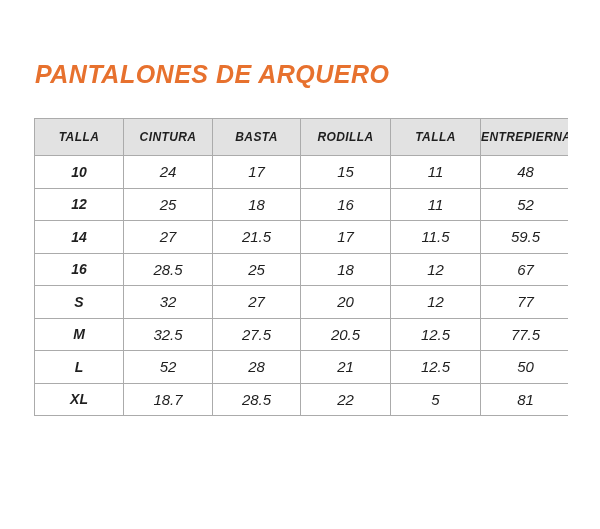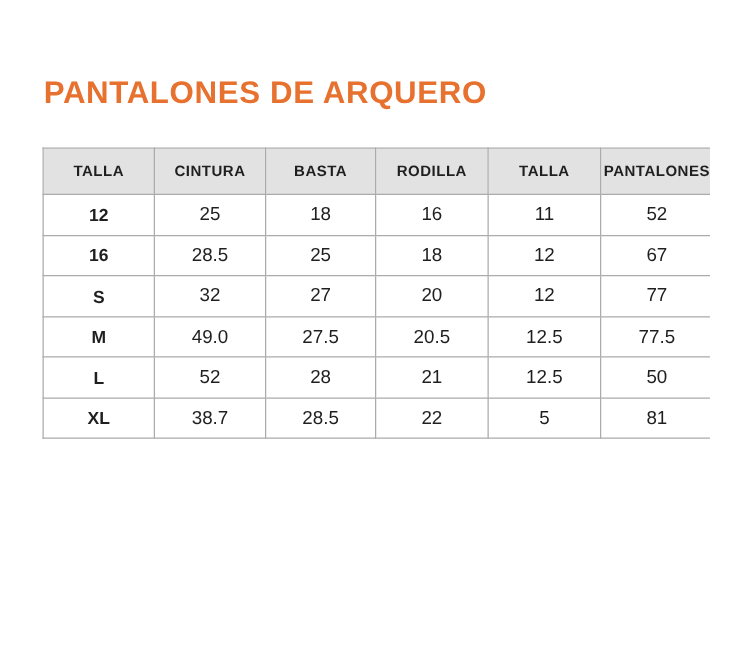--- a/index.html
+++ b/index.html
@@ -13,20 +13,21 @@
   html, body {
     background: var(--background);
     font-family: "Liberation Sans", sans-serif;
   }
   .page {
     position: relative;
     width: 568px;
     height: 529px;
     background: var(--background);
     overflow: hidden;
+    font-style: italic;
   }
   .title {
     position: absolute;
     left: 35px;
     top: 60px;
     font-size: 25px;
     font-weight: 800;
     letter-spacing: 0.5px;
     color: var(--accent);
     white-space: nowrap;
@@ -80,67 +81,83 @@
         <col style="width:90px">
         <col style="width:90px">
     </colgroup>
     <thead>
       <tr>
         <th>TALLA</th>
         <th>CINTURA</th>
         <th>BASTA</th>
         <th>RODILLA</th>
         <th>TALLA</th>
-        <th>PANTALONES</th>
+        <th>ENTREPIERNA</th>
       </tr>
     </thead>
     <tbody>
+      <tr>
+        <th class="size-label">10</th>
+        <td>24</td>
+        <td>17</td>
+        <td>15</td>
+        <td>11</td>
+        <td>48</td>
+      </tr>
       <tr>
         <th class="size-label">12</th>
         <td>25</td>
         <td>18</td>
         <td>16</td>
         <td>11</td>
         <td>52</td>
+      </tr>
+      <tr>
+        <th class="size-label">14</th>
+        <td>27</td>
+        <td>21.5</td>
+        <td>17</td>
+        <td>11.5</td>
+        <td>59.5</td>
       </tr>
       <tr>
         <th class="size-label">16</th>
         <td>28.5</td>
         <td>25</td>
         <td>18</td>
         <td>12</td>
         <td>67</td>
       </tr>
       <tr>
         <th class="size-label">S</th>
         <td>32</td>
         <td>27</td>
         <td>20</td>
         <td>12</td>
         <td>77</td>
       </tr>
       <tr>
         <th class="size-label">M</th>
-        <td>49.0</td>
+        <td>32.5</td>
         <td>27.5</td>
         <td>20.5</td>
         <td>12.5</td>
         <td>77.5</td>
       </tr>
       <tr>
         <th class="size-label">L</th>
         <td>52</td>
         <td>28</td>
         <td>21</td>
         <td>12.5</td>
         <td>50</td>
       </tr>
       <tr>
         <th class="size-label">XL</th>
-        <td>38.7</td>
+        <td>18.7</td>
         <td>28.5</td>
         <td>22</td>
         <td>5</td>
         <td>81</td>
       </tr>
     </tbody>
   </table>
 
 </div>
 

